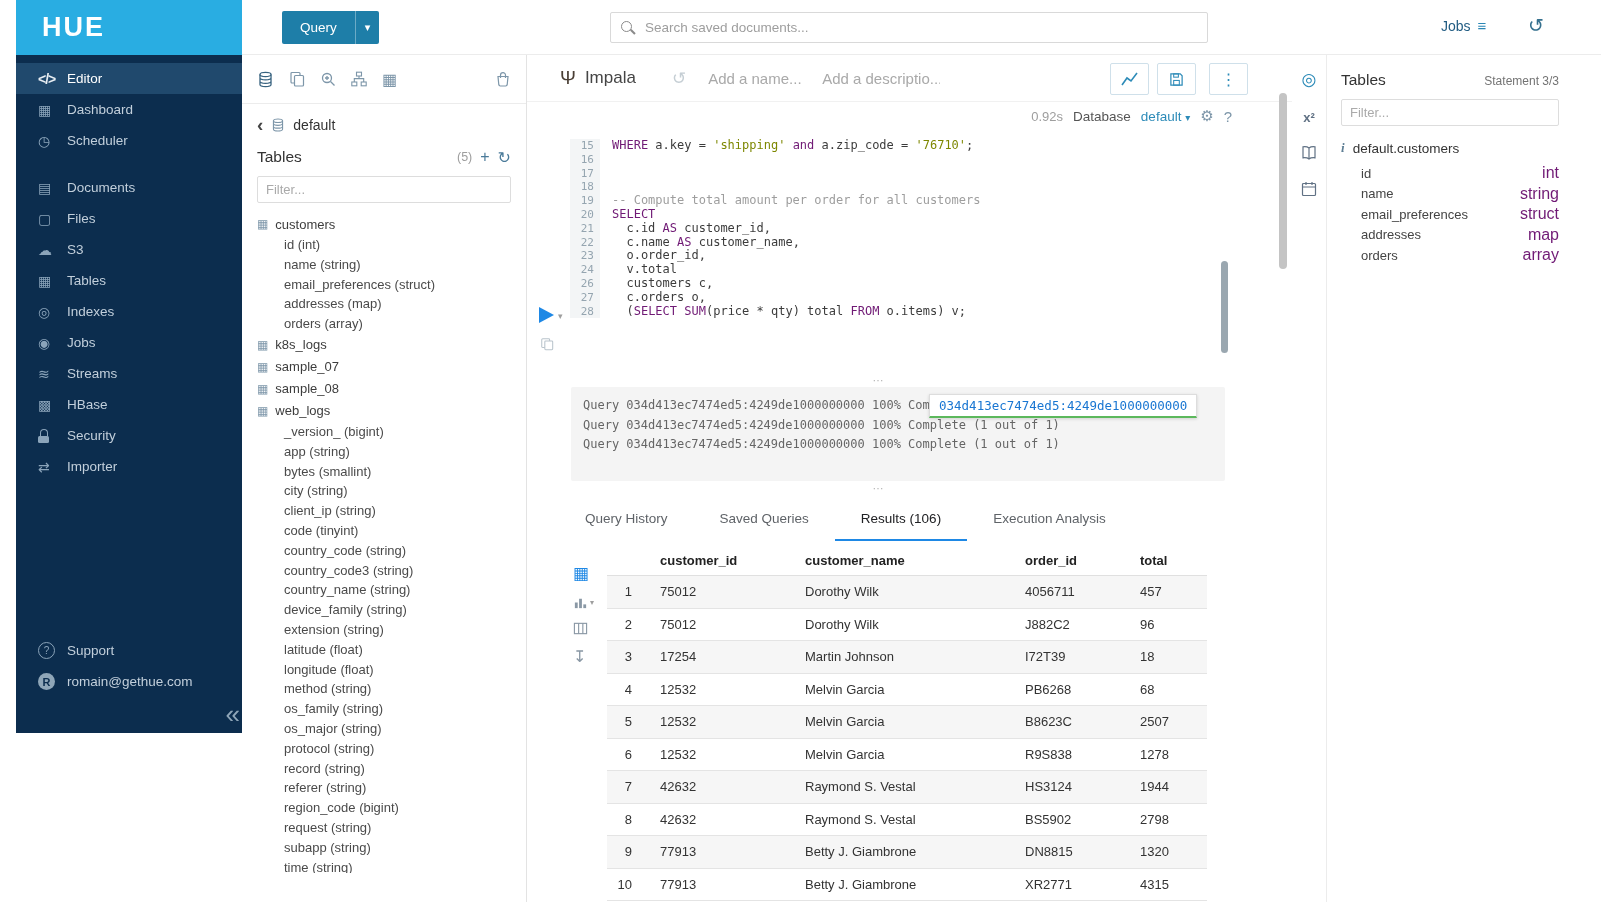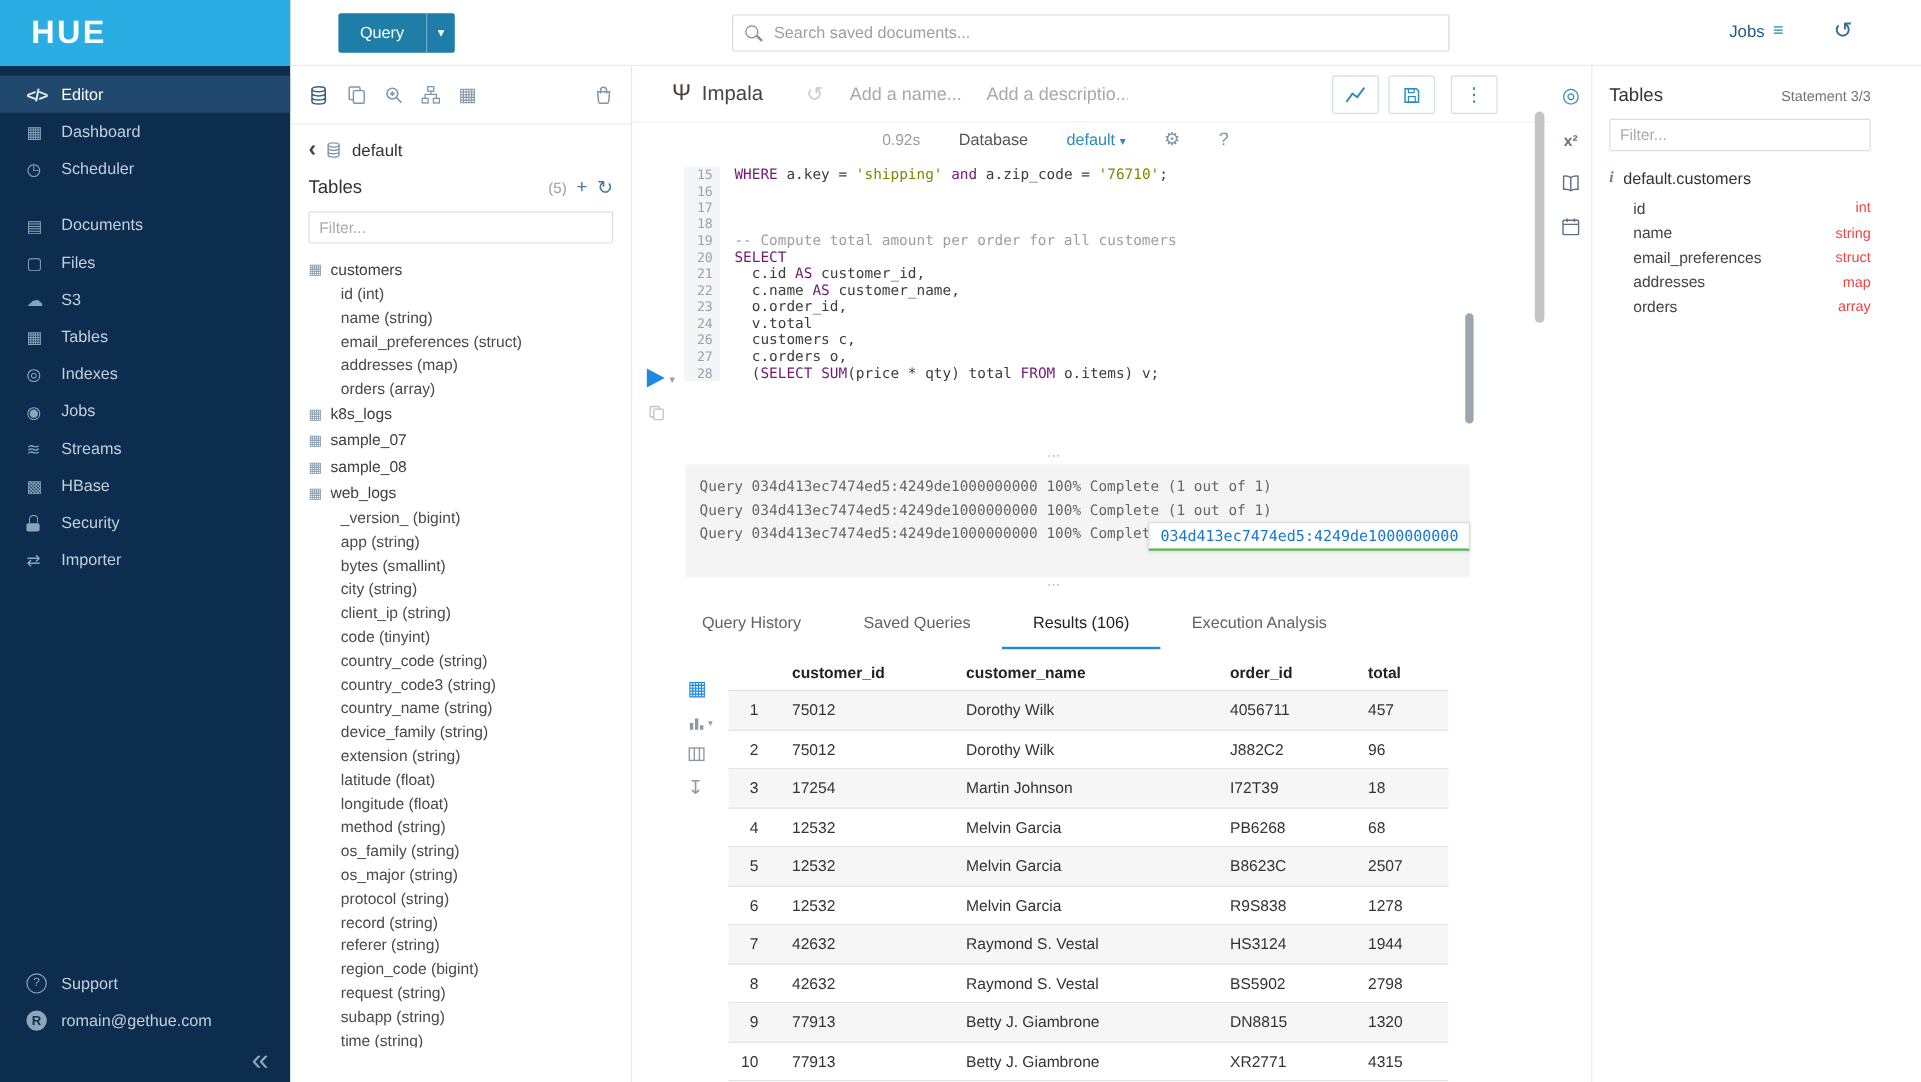--- a/index.html
+++ b/index.html
@@ -1,20 +1,20 @@
 <!DOCTYPE html>
 <html><head>
 <meta charset="utf-8">
 <style>
   html,body{margin:0;padding:0;background:#fff;font-family:"Liberation Sans",sans-serif;}
   #root{position:relative;width:1601px;height:902px;overflow:hidden;background:#fff;}
   svg{display:block;}
 
   
-  .sidebar{position:absolute;left:0;top:0;width:242px;height:902px;background:#0c2d4e;}
+  .sidebar{position:absolute;left:16px;top:0;width:242px;height:733px;background:#0c2d4e;}
   .logo{height:55px;background:#29ade2;color:#fff;display:flex;align-items:center;padding-left:26px;
         font-size:27px;font-weight:bold;letter-spacing:2px;cursor:pointer;}
   .nav{padding-top:8px;}
   .nav-item{height:31px;display:flex;align-items:center;padding-left:22px;color:#c2cfdb;font-size:13.5px;cursor:pointer;}
   .nav-item .icon{width:29px;color:#8ba4ba;font-size:14px;display:inline-flex;align-items:center;}
   .nav-item.active{background:#20496d;color:#fff;}
   .nav-item.active .icon{color:#e8eef3;}
   .nav-item.gap-after{margin-bottom:16px;}
   .code-ic{font-size:11px;letter-spacing:-1px;font-weight:bold;}
   .lock{position:relative;width:12px;height:14px;display:inline-block;}
@@ -72,21 +72,21 @@
   .engine-title{font-size:17px;color:#454545;}
   .eh-history{color:#c5ced4;font-size:17px;margin-left:36px;cursor:pointer;}
   .eh-name{border:none;outline:none;font-size:15px;width:96px;margin-left:20px;font-family:"Liberation Sans",sans-serif;}
   .eh-desc{border:none;outline:none;font-size:15px;width:118px;margin-left:14px;font-family:"Liberation Sans",sans-serif;}
   .eh-name::placeholder,.eh-desc::placeholder{color:#a9a9a9;}
   .hbtn{width:37px;height:30px;border:1px solid #cfe0ea;background:#fff;border-radius:2px;color:#2d8bb8;
         display:flex;align-items:center;justify-content:center;cursor:pointer;}
   .hbtn.chart{position:absolute;left:583px;top:8px;}
   .hbtn.save{position:absolute;left:630px;top:8px;}
   .hbtn.kebab{position:absolute;left:682px;top:8px;font-size:16px;}
-  .meta-row{position:absolute;top:46px;left:0;right:60px;height:30px;display:flex;align-items:center;justify-content:center;gap:32px;font-size:13px;}
+  .meta-row{position:absolute;top:46px;left:0;right:60px;height:30px;display:flex;align-items:center;justify-content:flex-end;gap:10px;font-size:13px;}
   .exec-time{color:#9e9e9e;}
   .db-label{color:#555;font-size:13.5px;}
   .db-dd{color:#2d8bb8;cursor:pointer;font-size:13.5px;}
   .db-dd .crt{font-size:10px;}
   .meta-gear,.meta-q{color:#7d96a9;font-size:15px;cursor:pointer;}
 
   .code-area{position:absolute;top:84px;left:43px;right:55px;font-family:"DejaVu Sans Mono",monospace;font-size:12px;}
   .code-line{display:flex;height:13.8px;line-height:13.8px;white-space:pre;}
   .ln{flex:0 0 24px;background:#f3f5f6;color:#95a5b0;text-align:right;padding-right:6px;font-size:11px;}
   .lc{padding-left:12px;color:#3c3c3c;}
@@ -97,22 +97,22 @@
   .play{position:absolute;left:12px;top:252px;width:0;height:0;border-left:15px solid #1e88e5;border-top:8px solid transparent;border-bottom:8px solid transparent;cursor:pointer;}
   .play-caret{position:absolute;left:31px;top:256px;color:#9e9e9e;font-size:9px;cursor:pointer;}
   .snippet-ic{position:absolute;left:13px;top:282px;color:#b9c4cc;cursor:pointer;}
   .thumb-inner{position:absolute;left:694px;top:206px;width:7px;height:92px;background:#9aa7b0;border-radius:4px;}
   .thumb-main{position:absolute;left:752px;top:38px;width:8px;height:176px;background:#c4c4c4;border-radius:4px;}
   .dots{position:absolute;left:0;right:60px;text-align:center;color:#b5b5b5;font-size:11px;letter-spacing:3px;height:10px;line-height:10px;cursor:row-resize;}
   .dots.d1{top:320px;}
   .dots.d2{top:428px;}
   .log{position:absolute;left:44px;top:332px;width:654px;height:94px;background:#f4f4f4;border-radius:2px;box-sizing:border-box;
        padding:9px 12px;font-family:"DejaVu Sans Mono",monospace;font-size:12px;color:#666;line-height:19.5px;overflow:hidden;}
-  .log-tooltip{position:absolute;left:430px;top:339px;background:#fff;border:1px solid #ddd;border-bottom:2px solid #5cb85c;
-       padding:3px 9px;font-family:"DejaVu Sans Mono",monospace;font-size:12.5px;color:#1976d2;box-shadow:0 1px 3px rgba(0,0,0,.15);margin-top:41px;}
+  .log-tooltip{position:absolute;left:402px;top:339px;background:#fff;border:1px solid #ddd;border-bottom:2px solid #5cb85c;
+       padding:3px 9px;font-family:"DejaVu Sans Mono",monospace;font-size:12.5px;color:#1976d2;box-shadow:0 1px 3px rgba(0,0,0,.15);}
   .tabs{position:absolute;top:442px;left:0;right:60px;height:44px;display:flex;align-items:stretch;padding-left:32px;}
   .tab{padding:0 26px;display:flex;align-items:center;font-size:13.5px;color:#5f6368;cursor:pointer;border-bottom:2px solid transparent;box-sizing:border-box;}
   .tab.active{color:#202124;border-bottom-color:#1e88e5;}
   .results{position:absolute;top:486px;left:0;right:0;bottom:0;overflow:hidden;}
   .rail{position:absolute;left:46px;top:22px;display:flex;flex-direction:column;gap:11px;color:#8a98a5;align-items:flex-start;}
   .rail .ric{cursor:pointer;display:flex;align-items:center;gap:2px;}
   .rail .ric.grid{color:#1e88e5;font-size:17px;}
   .rail .ric .mini-caret{font-size:8px;color:#9e9e9e;}
   .rail .ric.dl{font-size:16px;}
   .rtable{position:absolute;left:80px;top:4px;width:600px;font-size:13px;color:#333;}
@@ -139,21 +139,21 @@
   .rp-title{font-size:15.5px;color:#333;}
   .rp-spacer{flex:1;}
   .rp-statement{font-size:12px;color:#737373;}
   .rp-filter{margin:0 42px 0 14px;}
   .rp-table{display:flex;align-items:center;gap:8px;padding:14px 14px 7px;}
   .info-ic{color:#5f7f95;font-style:italic;font-weight:bold;font-size:13px;font-family:"Liberation Serif",serif;}
   .rp-table-name{font-size:13.5px;color:#333;}
   .rp-cols{padding-left:34px;}
   .rp-col{display:flex;align-items:center;padding-right:42px;height:20.5px;cursor:pointer;}
   .rc-name{font-size:13px;color:#444;}
-  .rc-type{margin-left:auto;font-size:12px;color:#ef4444;}
+  .rc-type{margin-left:auto;font-size:16px;color:#701a75;}
 </style>
 </head>
 <body>
 
 <div id="root">
 
   <aside class="sidebar">
     <div class="logo">
         <span>HUE</span>
       </div>

